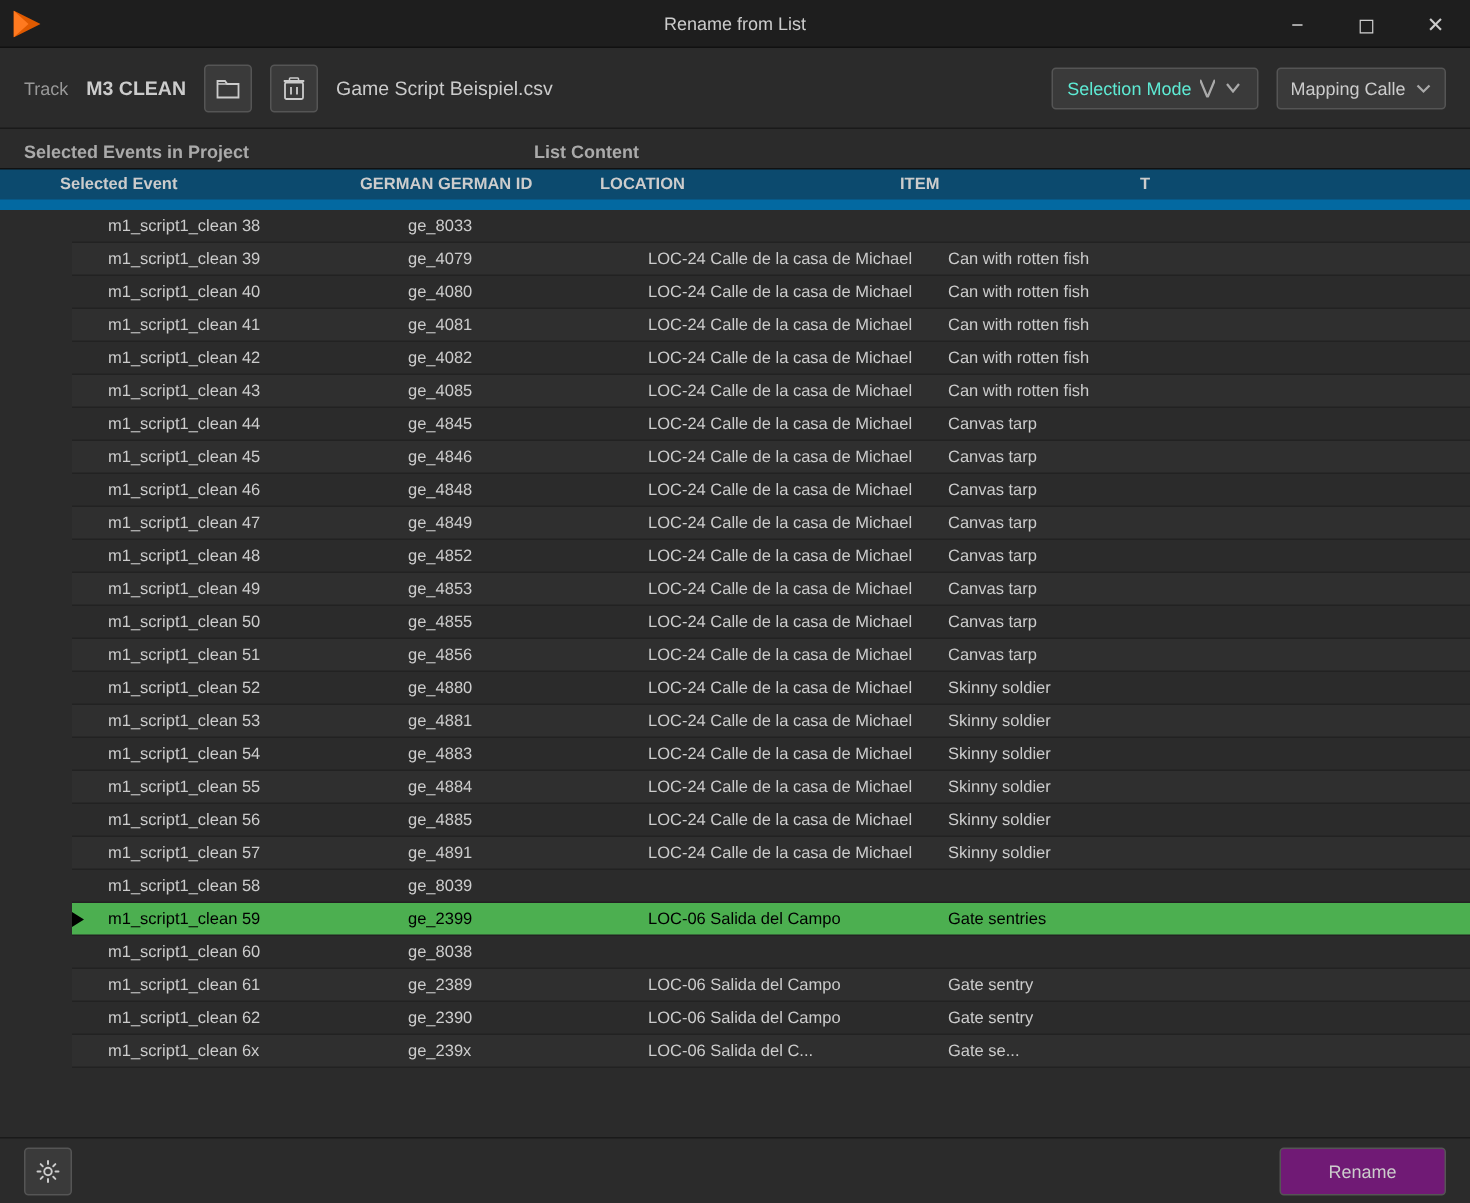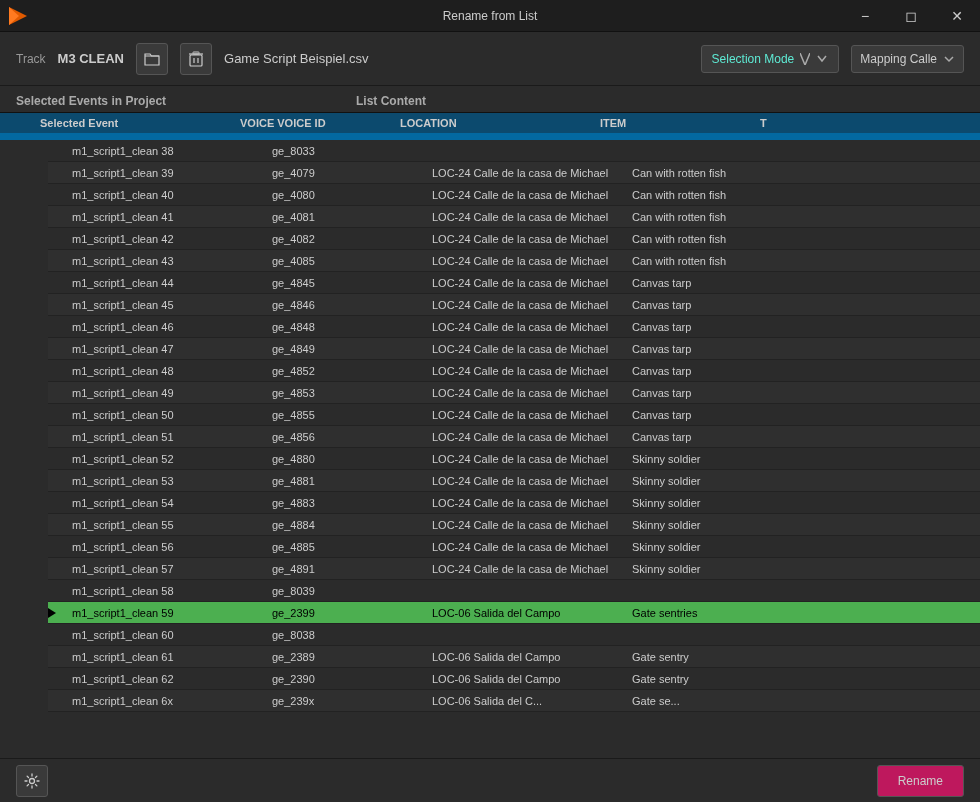--- a/index.html
+++ b/index.html
@@ -233,25 +233,25 @@
       border: 1px solid #555;
       border-radius: 3px;
       display: flex;
       align-items: center;
       justify-content: center;
       cursor: pointer;
       color: #ccc;
       font-size: 16px;
     }
     .rename-btn {
-      background: #be185d;
+      background: #701a75;
       border: 1px solid #555;
       border-radius: 3px;
       height: 32px;
-      padding: 0 20px;
+      padding: 0 32px;
       color: #ccc;
       font-size: 12px;
       cursor: pointer;
       display: flex;
       align-items: center;
     }
   </style>
 </head>
 <body>
 
@@ -308,21 +308,21 @@
 </div>
 
 <div class="section-headers">
   <div class="section-header section-header-left">Selected Events in Project</div>
   <div class="section-header section-header-right">List Content</div>
 </div>
 
 <div class="col-headers">
   <div class="col-play"></div>
   <div class="col-event cell">Selected Event</div>
-  <div class="col-voice cell">VOICE VOICE ID</div>
+  <div class="col-voice cell">GERMAN GERMAN ID</div>
   <div class="col-location cell">LOCATION</div>
   <div class="col-item cell">ITEM</div>
   <div class="col-t cell">T</div>
 </div>
 
 <div class="table-container" id="table-body">
 <div class="table-row">
       <div class="play-icon"></div>
       <div class="cell cell-event">m1_script1_clean 38</div>
       <div class="cell cell-voice">ge_8033</div>

